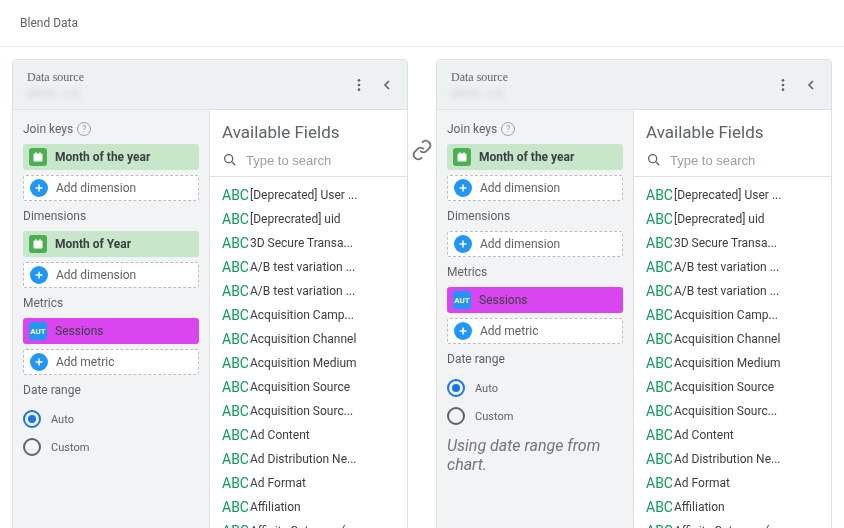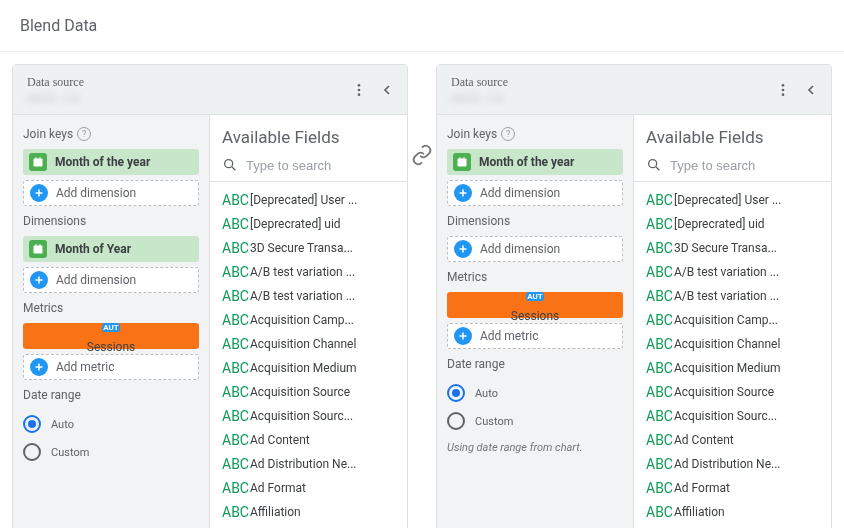--- a/index.html
+++ b/index.html
@@ -1,42 +1,42 @@
 <!DOCTYPE html>
 <html><head>
 <meta charset="utf-8">
 <style>
 * { box-sizing: border-box; margin: 0; padding: 0; }
 body { font-family: Roboto, Arial, sans-serif; font-size: 13px; color: #3c4043; background: #fff; width: 844px; height: 528px; overflow: hidden; }
-.header { padding: 16px 20px; color: #5f6368; font-size: 16px; border-bottom: 1px solid #e8eaed; }
+.header { padding: 16px 20px; color: #5f6368; font-size: 12px; border-bottom: 1px solid #e8eaed; }
 .panels { display: flex; padding: 12px; gap: 0; align-items: flex-start; }
 .panel { width: 396px; border: 1px solid #e0e0e0; border-radius: 4px; background: #fff; }
 .panel-header { display: flex; align-items: center; background: #eef1f2; padding: 10px 6px 10px 14px; border-bottom: 1px solid #e0e0e0; font-family: Liberation Serif, serif; }
 .panel-header .ds-label { font-size: 12px; color: #5f6368; margin-bottom: 2px; }
 .panel-header .ds-name { font-size: 11px; color: #c0c0c0; filter: blur(3px); }
 .panel-header .spacer { flex: 1; }
 .icon-btn { width: 28px; height: 28px; display: flex; align-items: center; justify-content: center; color: #5f6368; cursor: pointer; border-radius: 50%; }
 .panel-body { display: flex; height: 426px; }
 .config-col { width: 196px; background: #f1f3f4; padding: 10px 10px 10px 10px; overflow: hidden; position: relative; }
 .fields-col { width: 198px; border-left: 1px solid #e0e0e0; display: flex; flex-direction: column; }
 .section-label { font-size: 12px; color: #5f6368; margin: 8px 0 8px 0; display: flex; align-items: center; gap: 4px; text-align: right; }
 .section-label:first-child { margin-top: 2px; }
 .chip { display: flex; align-items: center; height: 26px; border-radius: 3px; padding: 0 6px; font-size: 12px; margin-bottom: 5px; gap: 8px; }
 .chip .chip-icon { width: 18px; height: 18px; display: flex; align-items: center; justify-content: center; border-radius: 3px; }
 .chip-green { background: #c8e6c9; font-weight: bold; }
 .chip-green .chip-icon { background: #4caf50; color: #fff; }
-.chip-blue { background: #f97316; flex-direction: column; }
+.chip-blue { background: #d946ef; }
 .chip-blue .chip-icon { background: #2196f3; color: #fff; font-size: 8px; font-weight: bold; }
 .chip-dashed { border: 1px dashed #bdbdbd; background: #fff; color: #5f6368; }
 .chip-dashed .chip-icon { background: #2196f3; color: #fff; border-radius: 50%; }
 .radio-row { display: flex; align-items: center; gap: 10px; height: 28px; font-size: 11px; color: #5f6368; cursor: pointer; }
 .radio { width: 18px; height: 18px; border: 2px solid #5f6368; border-radius: 50%; display: flex; align-items: center; justify-content: center; }
 .radio.checked { border-color: #1a73e8; }
 .radio.checked::after { content: ''; width: 8px; height: 8px; background: #1a73e8; border-radius: 50%; }
-.date-note { font-size: 11px; color: #757575; margin-top: 6px; font-style: italic; }
+.date-note { font-size: 16px; color: #757575; margin-top: 6px; font-style: italic; }
 .fields-header { padding: 12px 12px 4px 12px; font-size: 17px; color: #5f6368; }
 .search-row { display: flex; align-items: center; gap: 8px; padding: 6px 12px 8px 12px; border-bottom: 1px solid #e0e0e0; }
 .search-row input { border: none; outline: none; font-size: 13px; width: 100%; color: #3c4043; }
 .search-row input::placeholder { color: #9aa0a6; }
 .field-list { overflow-y: auto; overflow-x: hidden; flex: 1; padding: 6px 0; position: relative; }
 .field-item { display: flex; align-items: center; height: 24px; padding: 0 12px; gap: 8px; font-size: 12px; cursor: grab; white-space: nowrap; overflow: hidden; }
 .field-type { font-size: 14px; font-weight: normal; color: #0f9d58; width: 20px; flex-shrink: 0; }
 .field-label { overflow: hidden; text-overflow: ellipsis; }
 .help-circle { display: inline-flex; width: 14px; height: 14px; border: 1px solid #9aa0a6; border-radius: 50%; align-items: center; justify-content: center; font-size: 9px; color: #9aa0a6; }
 .link-connector { width: 36px; display: flex; align-items: center; justify-content: center; padding-top: 80px; color: #757575; }

